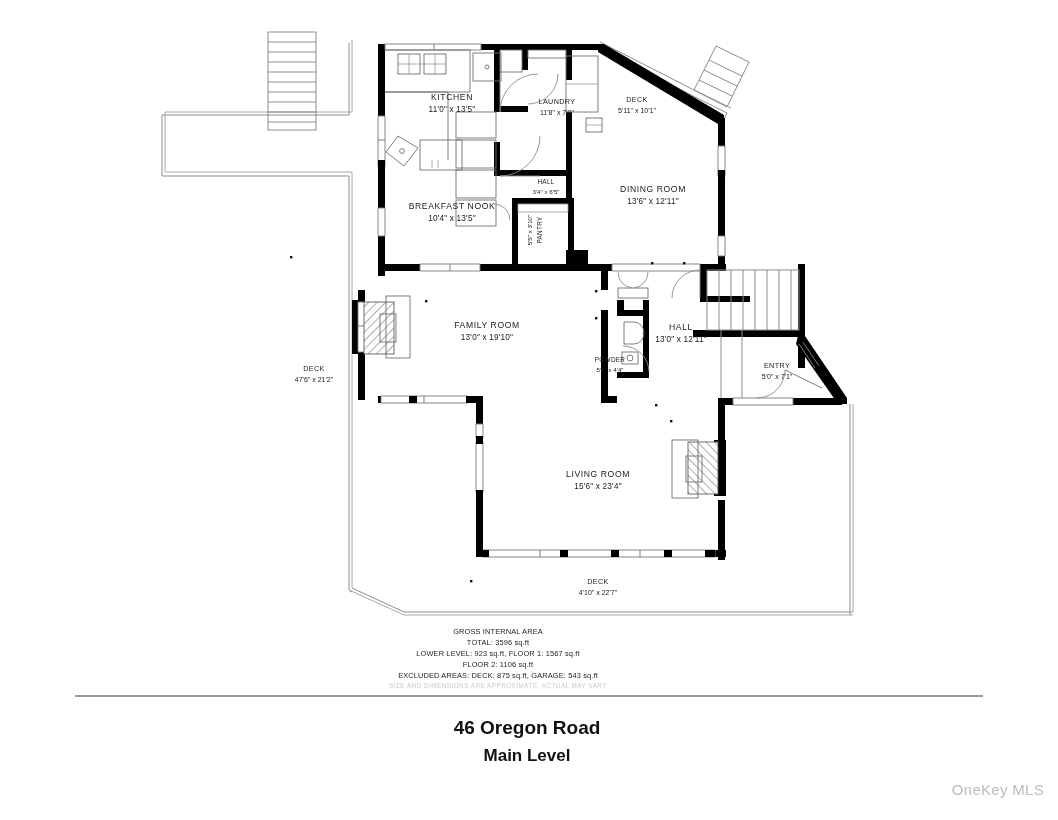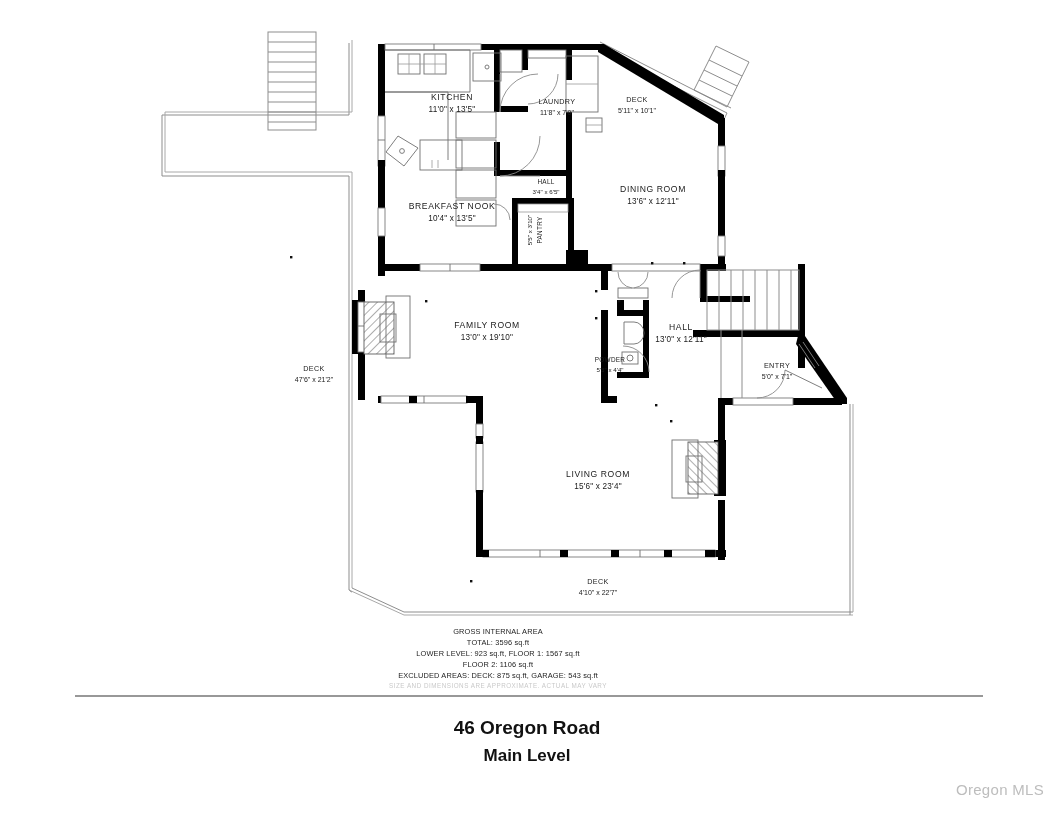--- a/index.html
+++ b/index.html
@@ -353,13 +353,13 @@
   </g>
 
   <line class="rule" x1="75" y1="696" x2="983" y2="696"></line>
 
   <g>
     <text class="title-main" x="527" y="734">46 Oregon Road</text>
     <text class="title-sub" x="527" y="761">Main Level</text>
   </g>
 </svg>
 
-<div class="wm">Oregon MLS</div>
+<div class="wm">OneKey MLS</div>
 
 </body></html>

